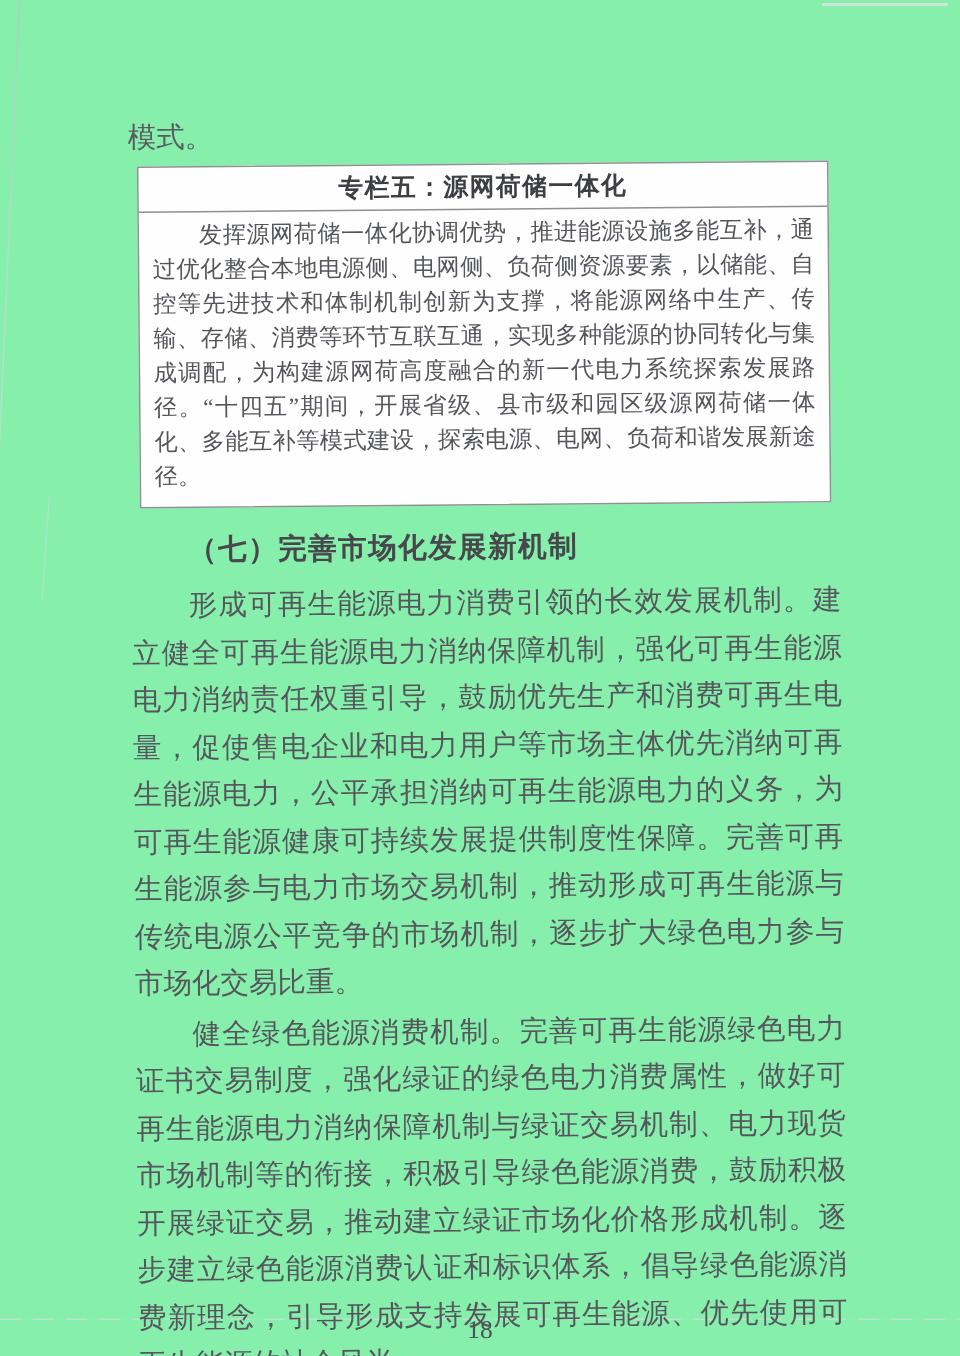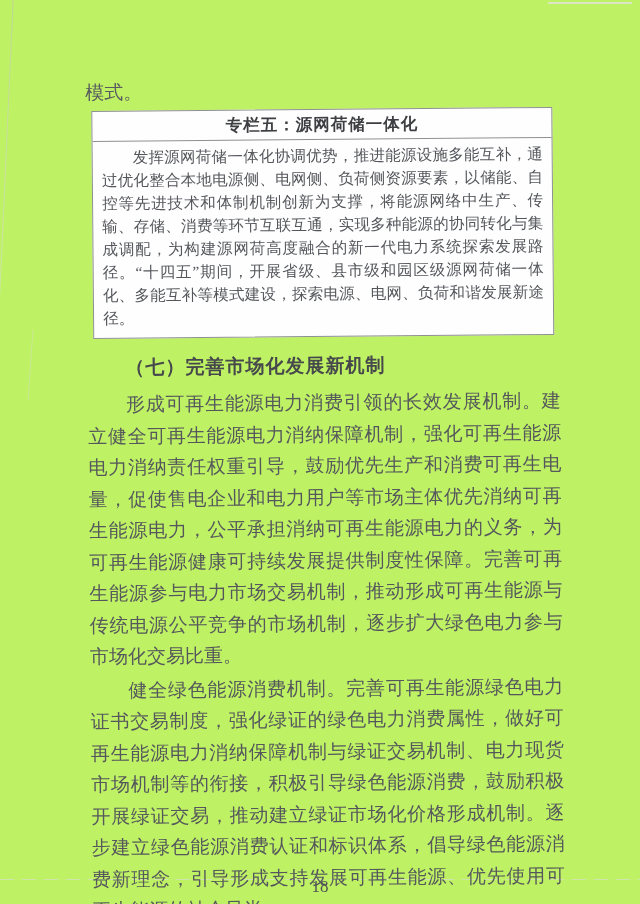--- a/index.html
+++ b/index.html
@@ -5,21 +5,21 @@
   html, body { margin: 0; padding: 0; }
   body {
     width: 640px; height: 904px;
     background: #ffffff;
     font-family: "Liberation Serif", "DejaVu Serif", serif;
     overflow: hidden;
   }
   .page {
     position: relative;
     width: 640px; height: 904px;
-    background: #bef264;
+    background: #86efac;
     overflow: hidden;
   }
   
   .edge-line-left {
     position: absolute; left: 13px; top: -8px;
     width: 1px; height: 392px;
     background: linear-gradient(#bfbfbf, #d9d9d9 70%, rgba(217,217,217,0));
     transform: rotate(2.6deg); transform-origin: top left;
     opacity: 0.55;
   }

